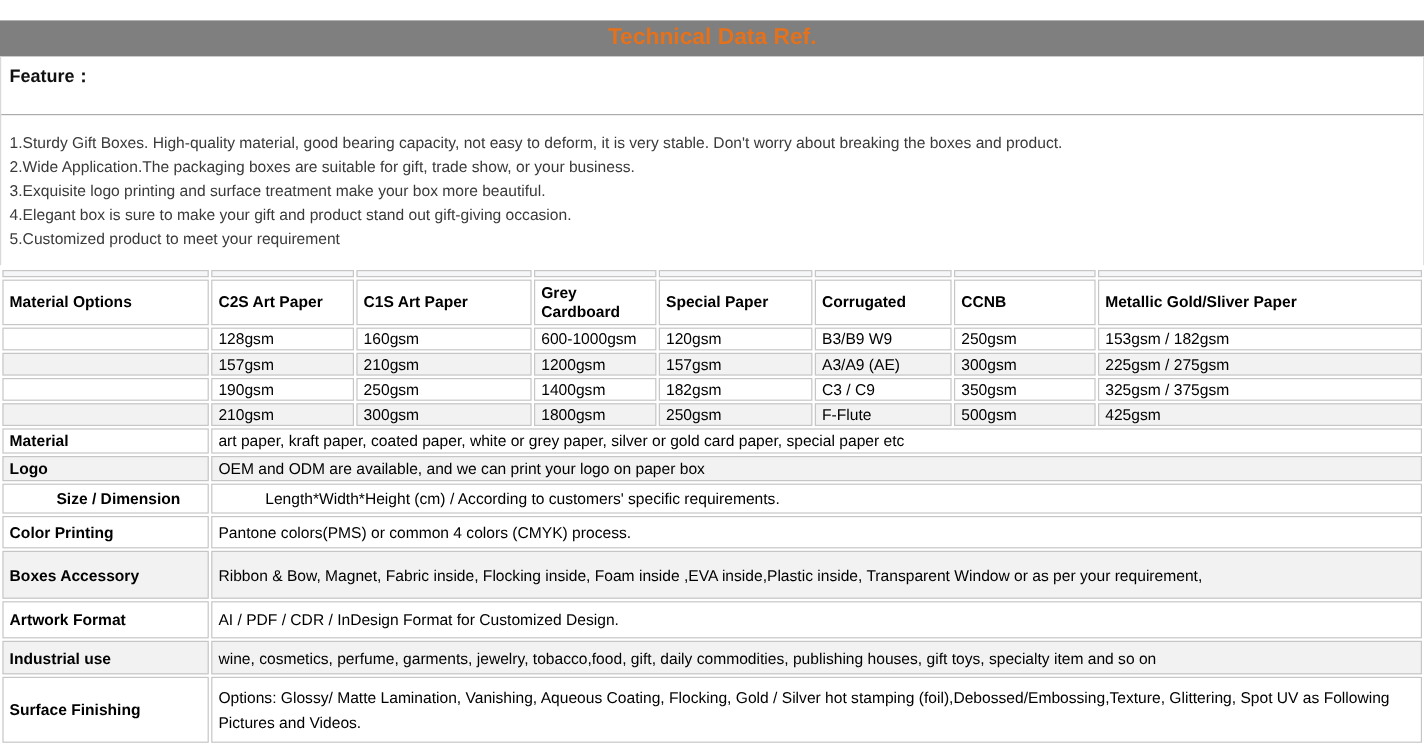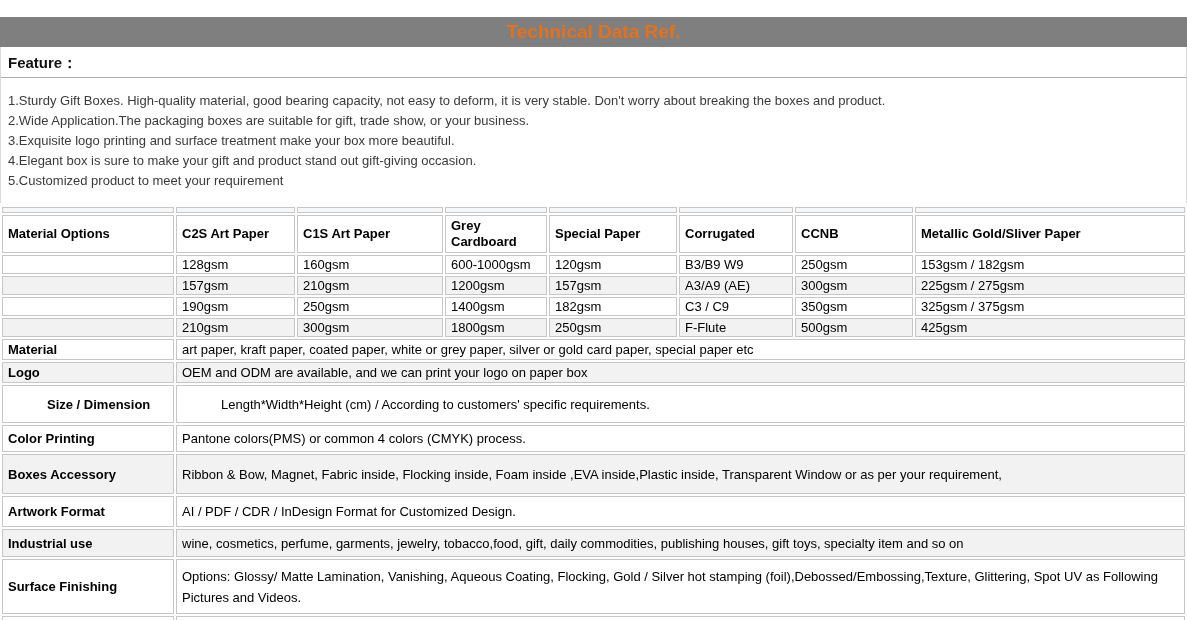--- a/index.html
+++ b/index.html
@@ -28,21 +28,21 @@
   }
 
   
   .feature-section {
     border-left: 1px solid #d9d9d9;
     border-right: 1px solid #d9d9d9;
   }
   .feature-heading {
     font-size: 15px;
     font-weight: bold;
-    padding: 7px 7px 4px 7px;
+    padding: 7px 7px 22px 7px;
     border-bottom: 1px solid #ababab;
     color: #111;
   }
   .feature-list {
     padding: 13px 7px 12px 7px;
     font-size: 13px;
     color: #3a3a3a;
   }
   .feature-list .feature-item {
     line-height: 20px;
@@ -67,21 +67,21 @@
     overflow: hidden;
   }
   tr.spacer-row td { height: 6px; padding: 0; background: #f5f6f8; }
   tr.header-row th { height: 38px; font-weight: bold; line-height: 16px; }
   tr.gsm-row td { height: 16px; }
   tr.stripe td { background: #f2f2f2; }
   tr.detail-row td.detail-label { font-weight: bold; }
   tr.detail-row td { line-height: 17px; }
   tr.r-material td { height: 17px; }
   tr.r-logo td { height: 20px; }
-  tr.r-size td { height: 38px; padding-left: 44px; }
+  tr.r-size td { height: 25px; padding-left: 44px; }
   tr.r-color td { height: 27px; }
   tr.r-boxes td { height: 40px; }
   tr.r-artwork td { height: 31px; }
   tr.r-surface td { height: 55px; }
   tr.r-surface td.detail-value { line-height: 21px; }
   tr.r-industrial td { height: 28px; }
   tr.r-sample td { height: 31px; }
 </style>
 </head>
 <body>

